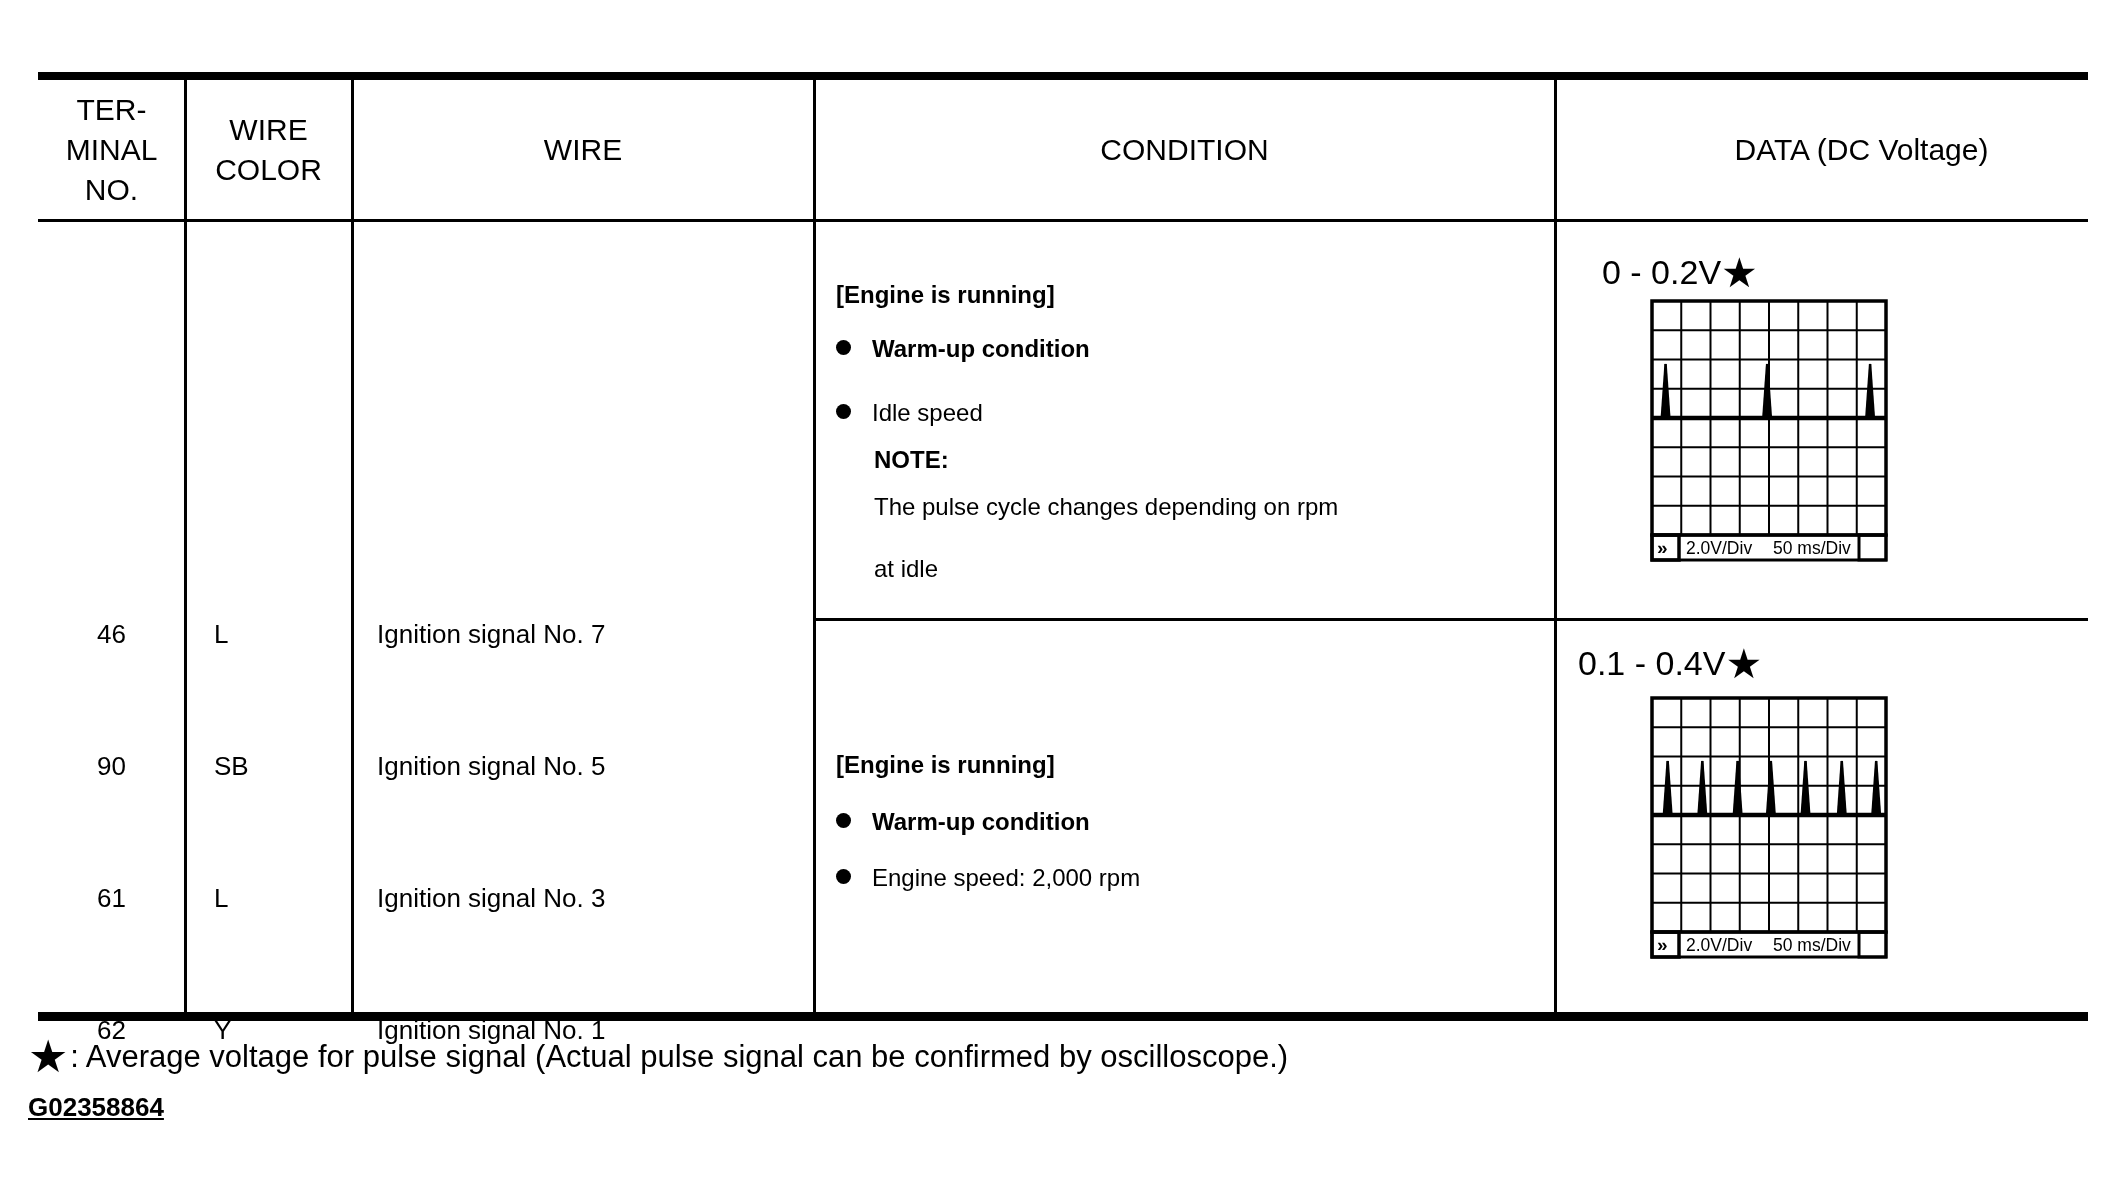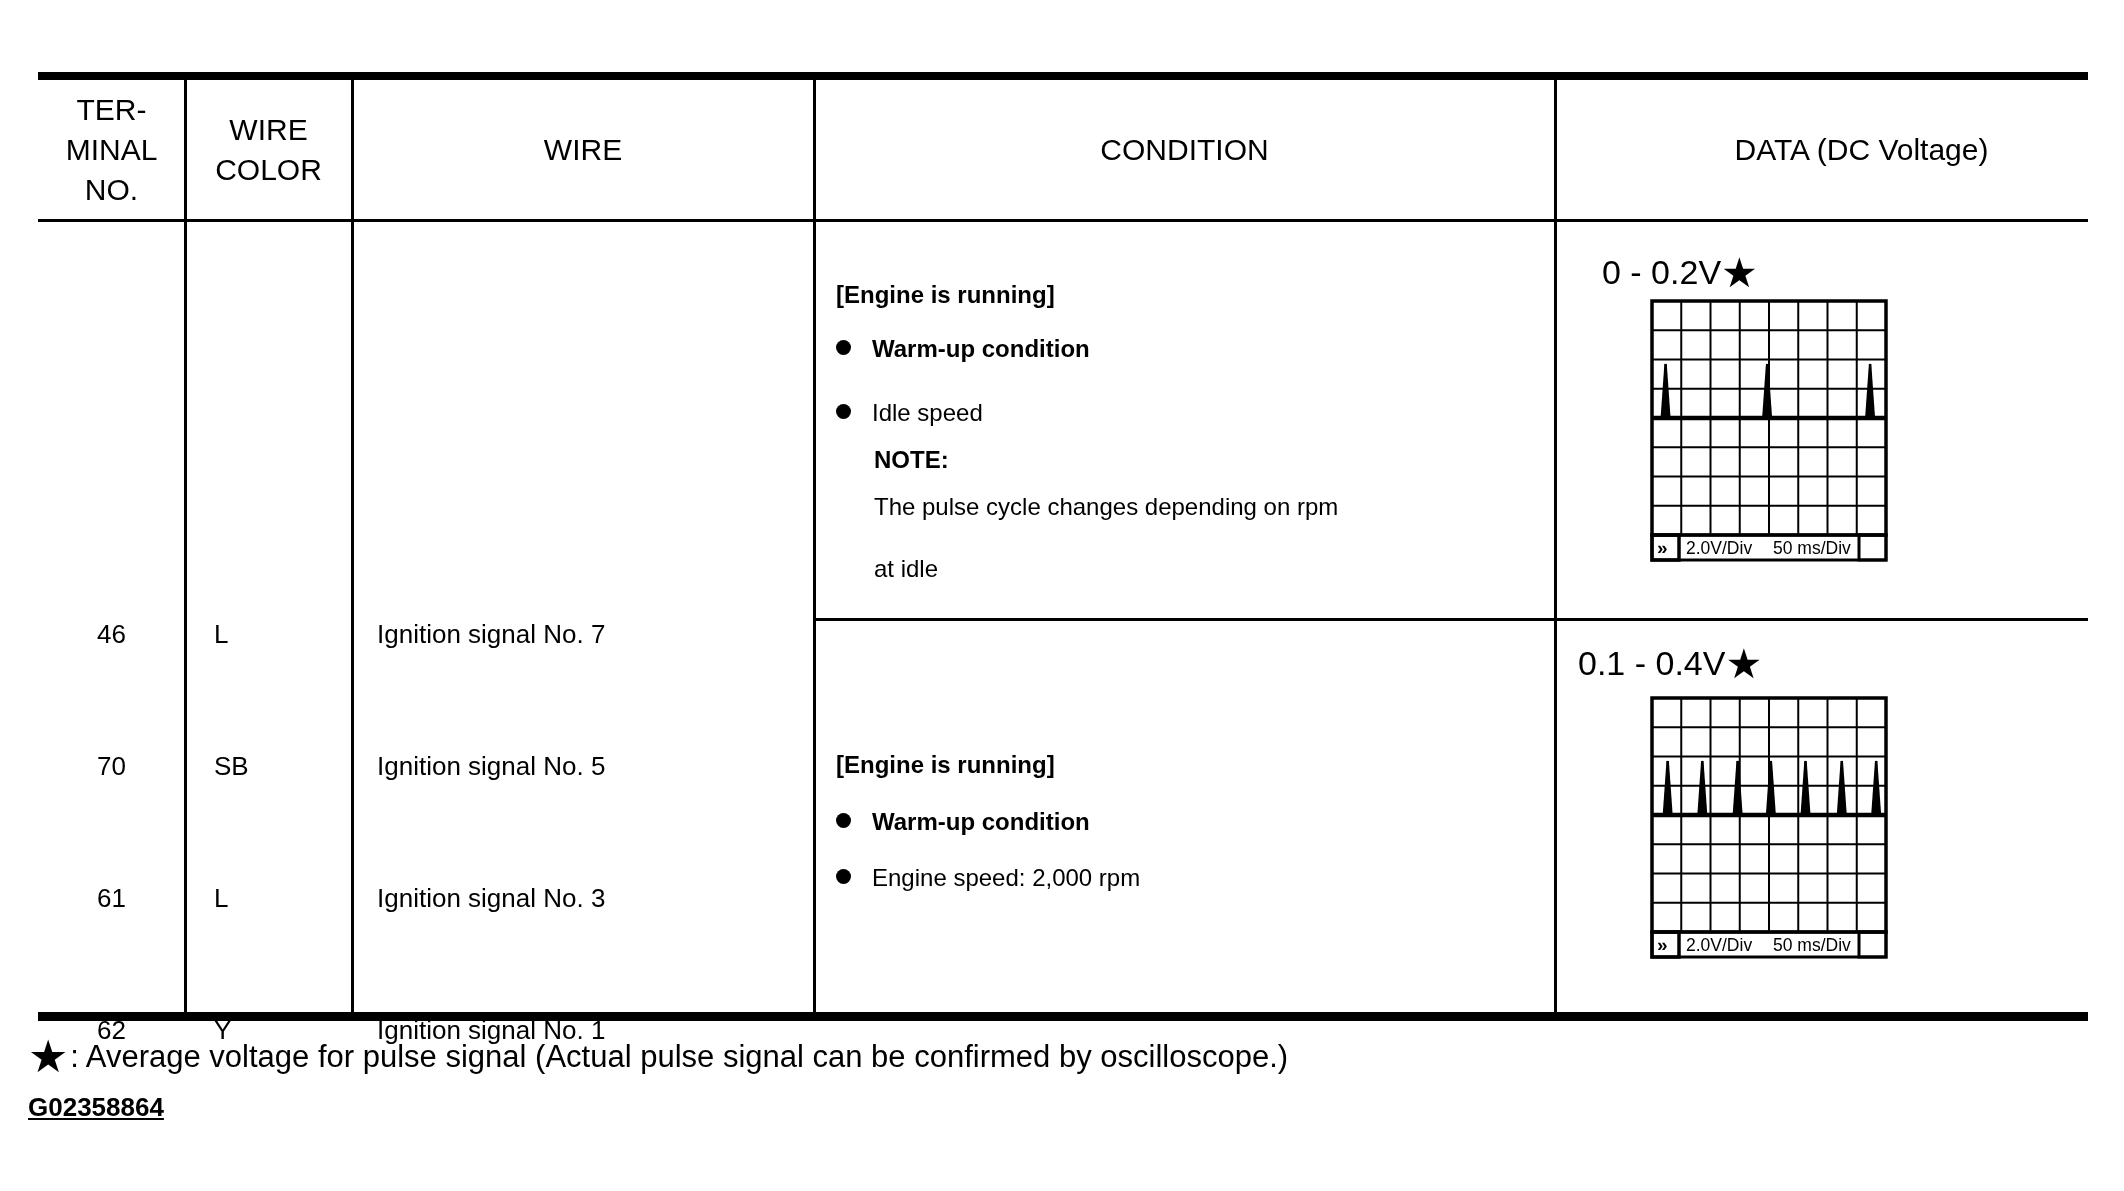--- a/index.html
+++ b/index.html
@@ -39,21 +39,21 @@
 COLOR</div>
   <div class="cell-h" style="left:38px;top:80px;width:147px;height:140px;">TER-
 MINAL
 NO.</div>
   <div class="cell-h" style="left:352px;top:80px;width:462px;height:140px;">WIRE</div>
   <div class="cell-h" style="left:814px;top:80px;width:741px;height:140px;">CONDITION</div>
   <div class="cell-h" style="left:1555px;top:80px;width:533px;height:140px;margin-left:40px;">DATA (DC Voltage)</div>
 
   <div class="stack center" style="left:38px;top:524px;width:147px;">
     <div>46</div>
-    <div>70</div>
+    <div>90</div>
     <div>61</div>
     <div>62</div>
   </div>
 
   <div class="stack" style="left:214px;top:524px;">
     <div>L</div>
     <div>SB</div>
     <div>L</div>
     <div>Y</div>
   </div>

